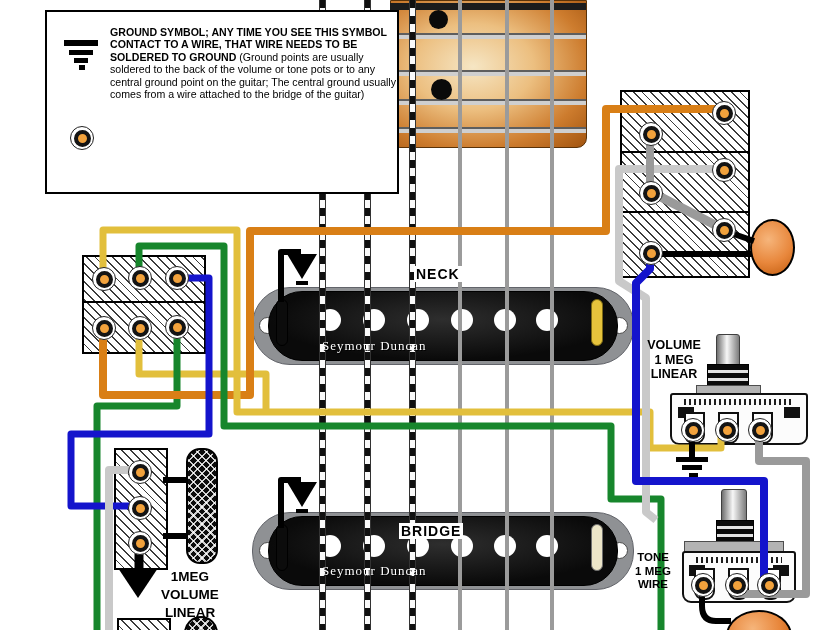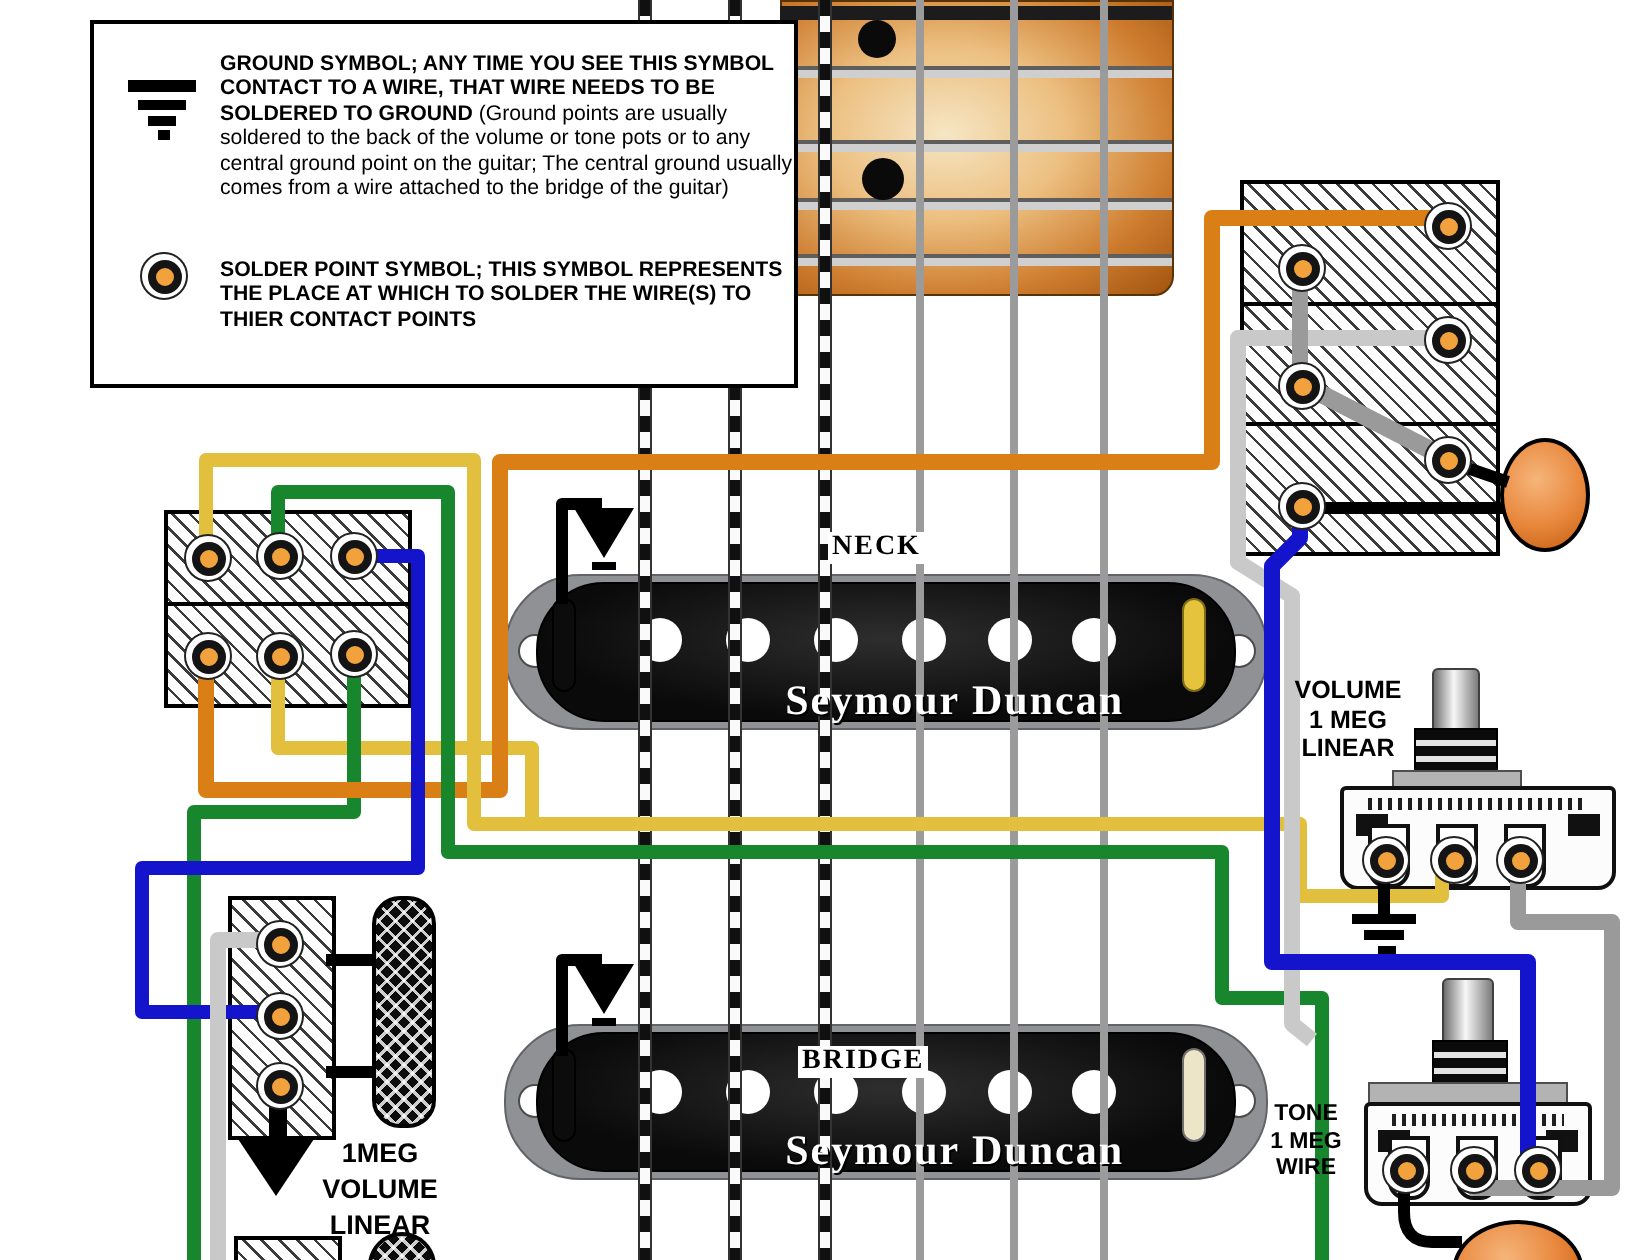--- a/index.html
+++ b/index.html
@@ -27,25 +27,25 @@
     border-radius:38px;z-index:3;}
   .pu-body{position:absolute;width:348px;height:68px;border-radius:34px;z-index:3;
     background:radial-gradient(ellipse at 50% 40%, #2e2e2e 0%, #0a0a0a 70%);border:1px solid #000;}
   .pu-hole{position:absolute;width:15px;height:15px;border-radius:50%;background:#fff;
     border:1px solid #4c4c4c;z-index:3;}
   .pu-pole{position:absolute;width:22px;height:22px;border-radius:50%;background:#fff;z-index:3;}
   .pu-lead{position:absolute;width:10px;height:45px;border-radius:6px;z-index:5;}
   .lead-black{background:#0c0c0c;border:1px solid #000;}
   .lead-yellow{background:#e6c33c;border:1px solid #7d6a14;}
   .lead-cream{background:#ece5c8;border:1px solid #6f6f6f;}
-  .pu-brand{position:absolute;width:240px;text-align:right;z-index:5;color:#fff;
-    font-family:"Liberation Serif",serif;font-weight:bold;font-size:21px;letter-spacing:1px;
+  .pu-brand{position:absolute;width:240px;text-align:left;z-index:5;color:#fff;
+    font-family:"Liberation Serif",serif;font-weight:normal;font-size:13px;letter-spacing:1px;
     text-shadow:1px 1px 0 #000;}
   .pu-label{position:absolute;z-index:5;background:#fff;padding:0 2px;color:#000;
-    font-weight:bold;font-size:14px;letter-spacing:1px;font-family:Liberation Serif, serif;}
+    font-weight:bold;font-size:14px;letter-spacing:1px;}
 
   
   .hatch{position:absolute;background-color:#fff;z-index:5;border:2px solid #000;
     background-image:repeating-linear-gradient(45deg,transparent 0 5px,rgba(25,25,25,.85) 5px 6.3px);}
   .divider{position:absolute;height:2px;background:#000;z-index:5;}
 
   
   .pt{position:absolute;width:22px;height:22px;border-radius:50%;background:#fff;
     border:1px solid #222;z-index:8;display:flex;align-items:center;justify-content:center;}
   .pt::after{content:"";width:9px;height:9px;border-radius:50%;
@@ -258,18 +258,15 @@
   <div id="legend" class="abs">
     <div class="gbar" style="left:17px;top:28px;width:34px;height:6px;z-index:11"></div>
     <div class="gbar" style="left:22px;top:38px;width:24px;height:5px;z-index:11"></div>
     <div class="gbar" style="left:27px;top:46px;width:14px;height:5px;z-index:11"></div>
     <div class="gbar" style="left:32px;top:53px;width:6px;height:5px;z-index:11"></div>
     <div class="legend-text" style="top:14px">
       <b>GROUND SYMBOL; ANY TIME YOU SEE THIS SYMBOL CONTACT TO A WIRE, THAT WIRE NEEDS TO BE SOLDERED TO GROUND</b>
       <span>(Ground points are usually soldered to the back of the volume or tone pots or to any central ground point on the guitar; The central ground usually comes from a wire attached to the bridge of the guitar)</span>
     </div>
     <div class="pt" style="left:23px;top:114px"></div>
-    <div class="legend-text" style="top:117px">
-      <b>SOLDER POINT SYMBOL; THIS SYMBOL REPRESENTS THE PLACE AT WHICH TO SOLDER THE WIRE(S) TO THIER CONTACT POINTS</b>
-    </div>
   </div>
 
 </div>
 
 </body></html>

